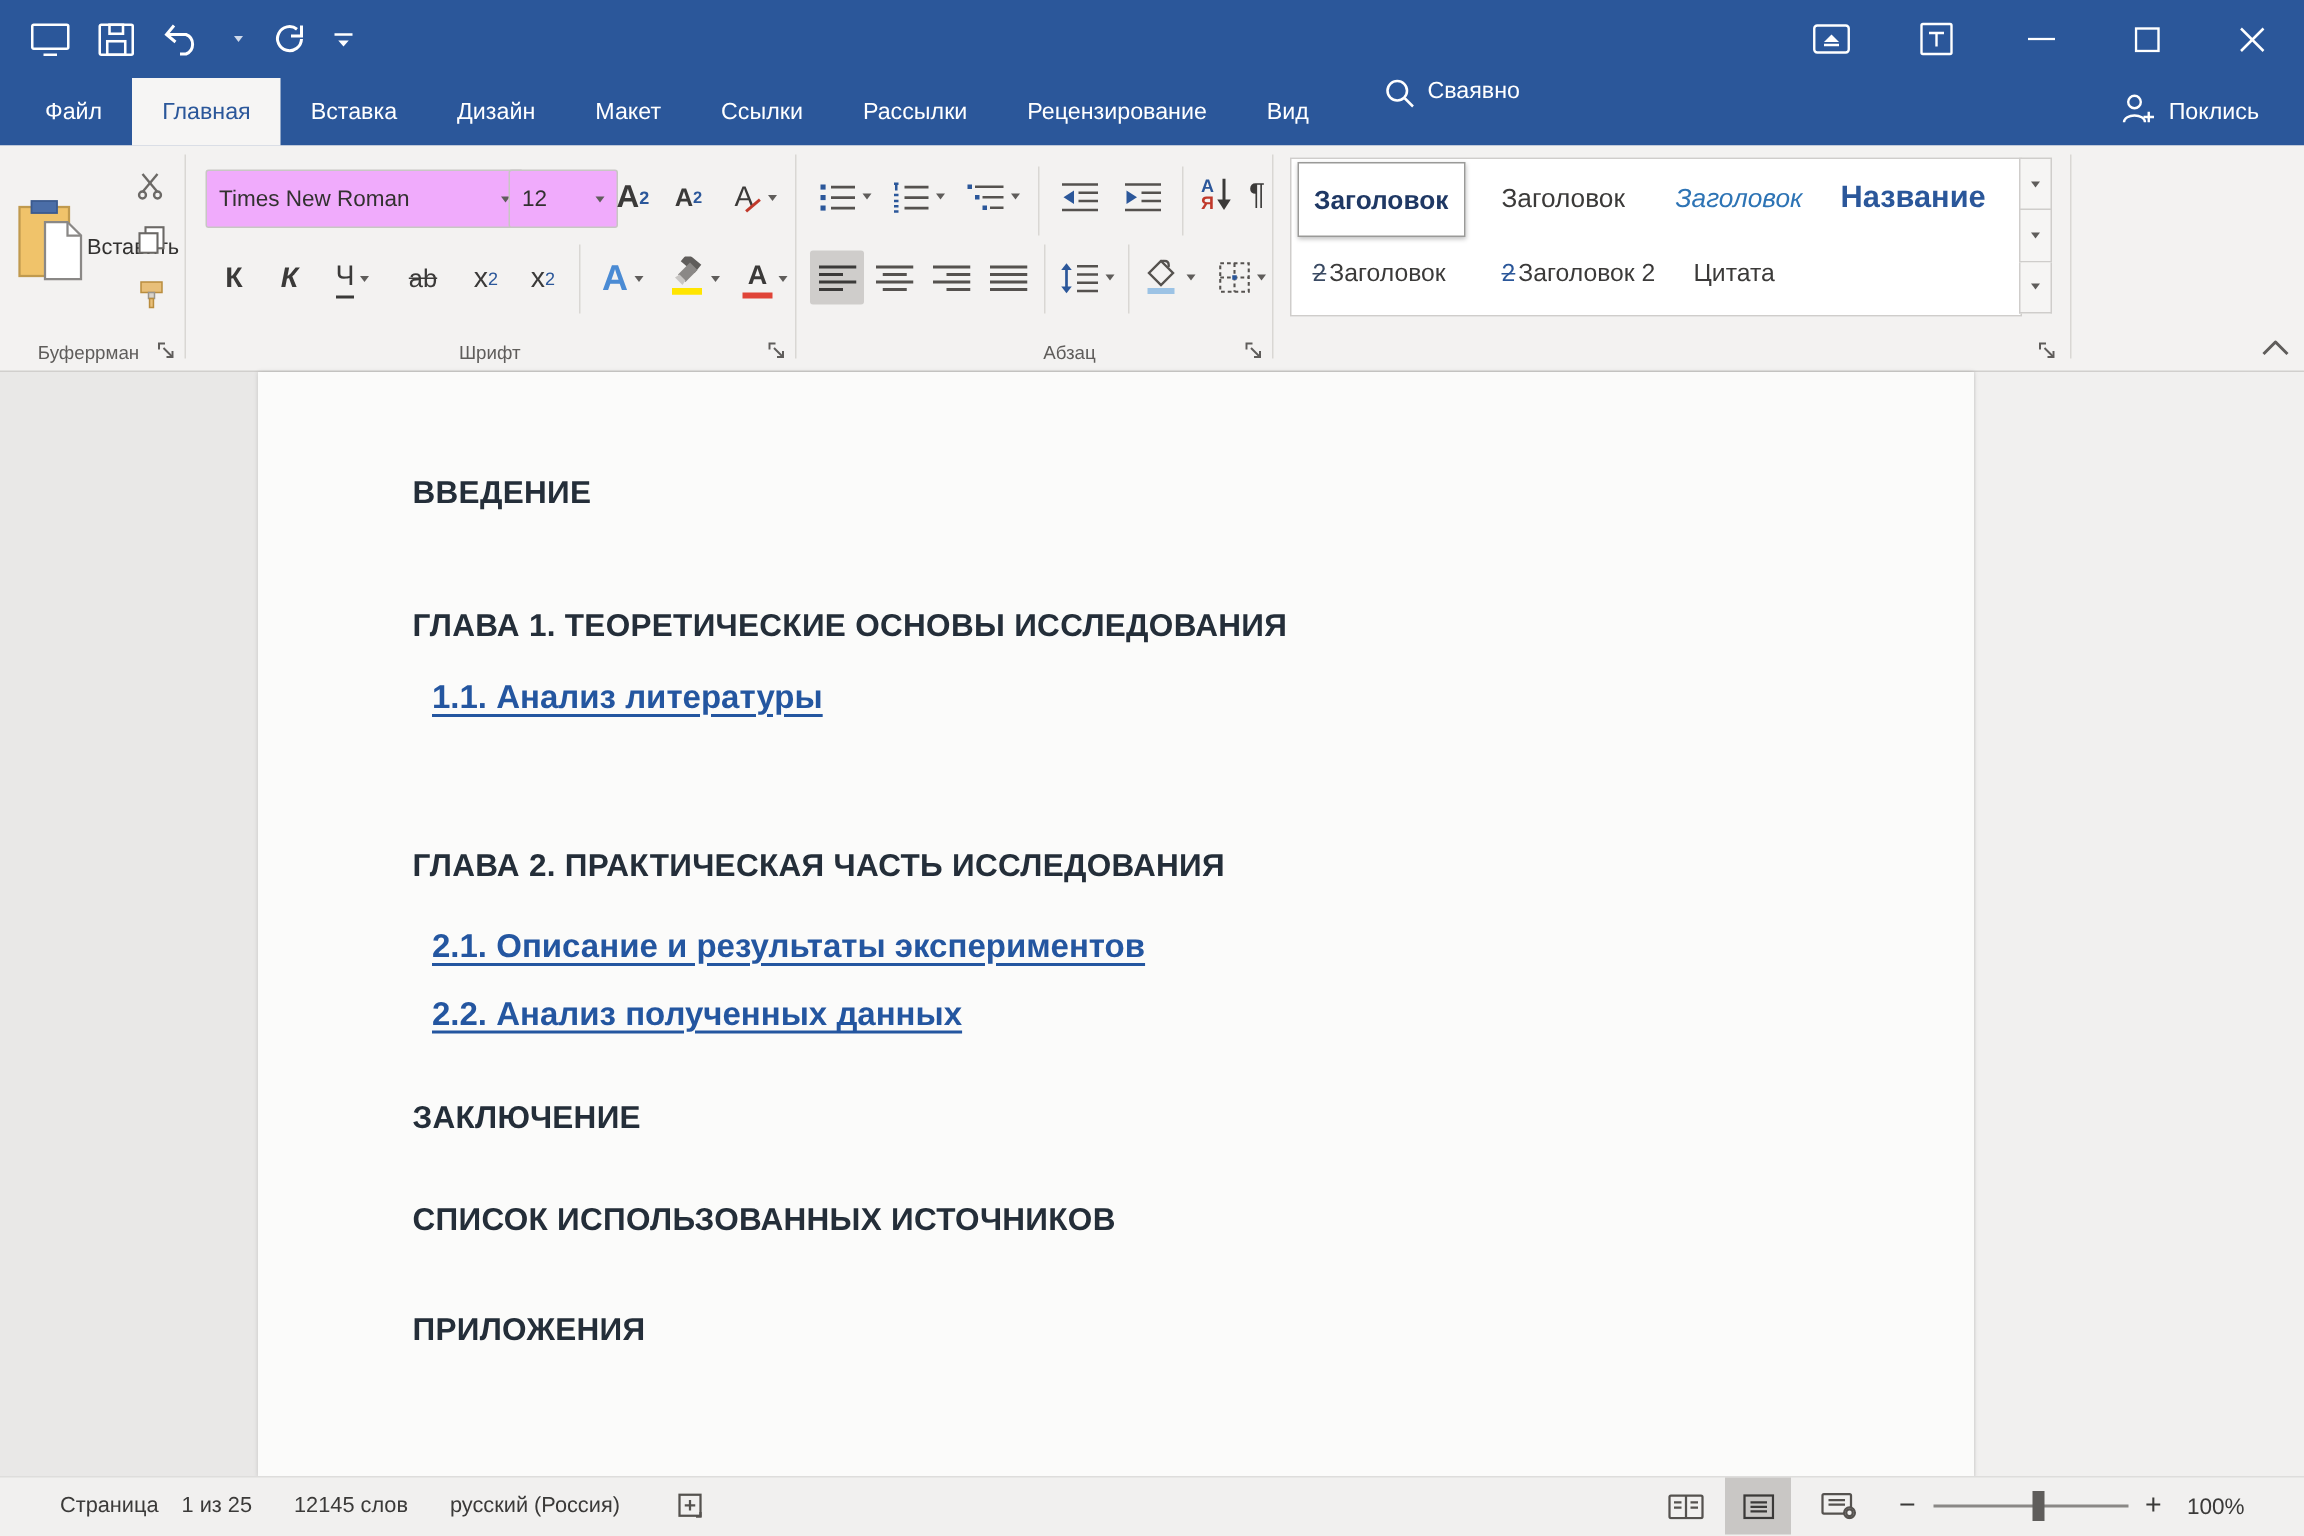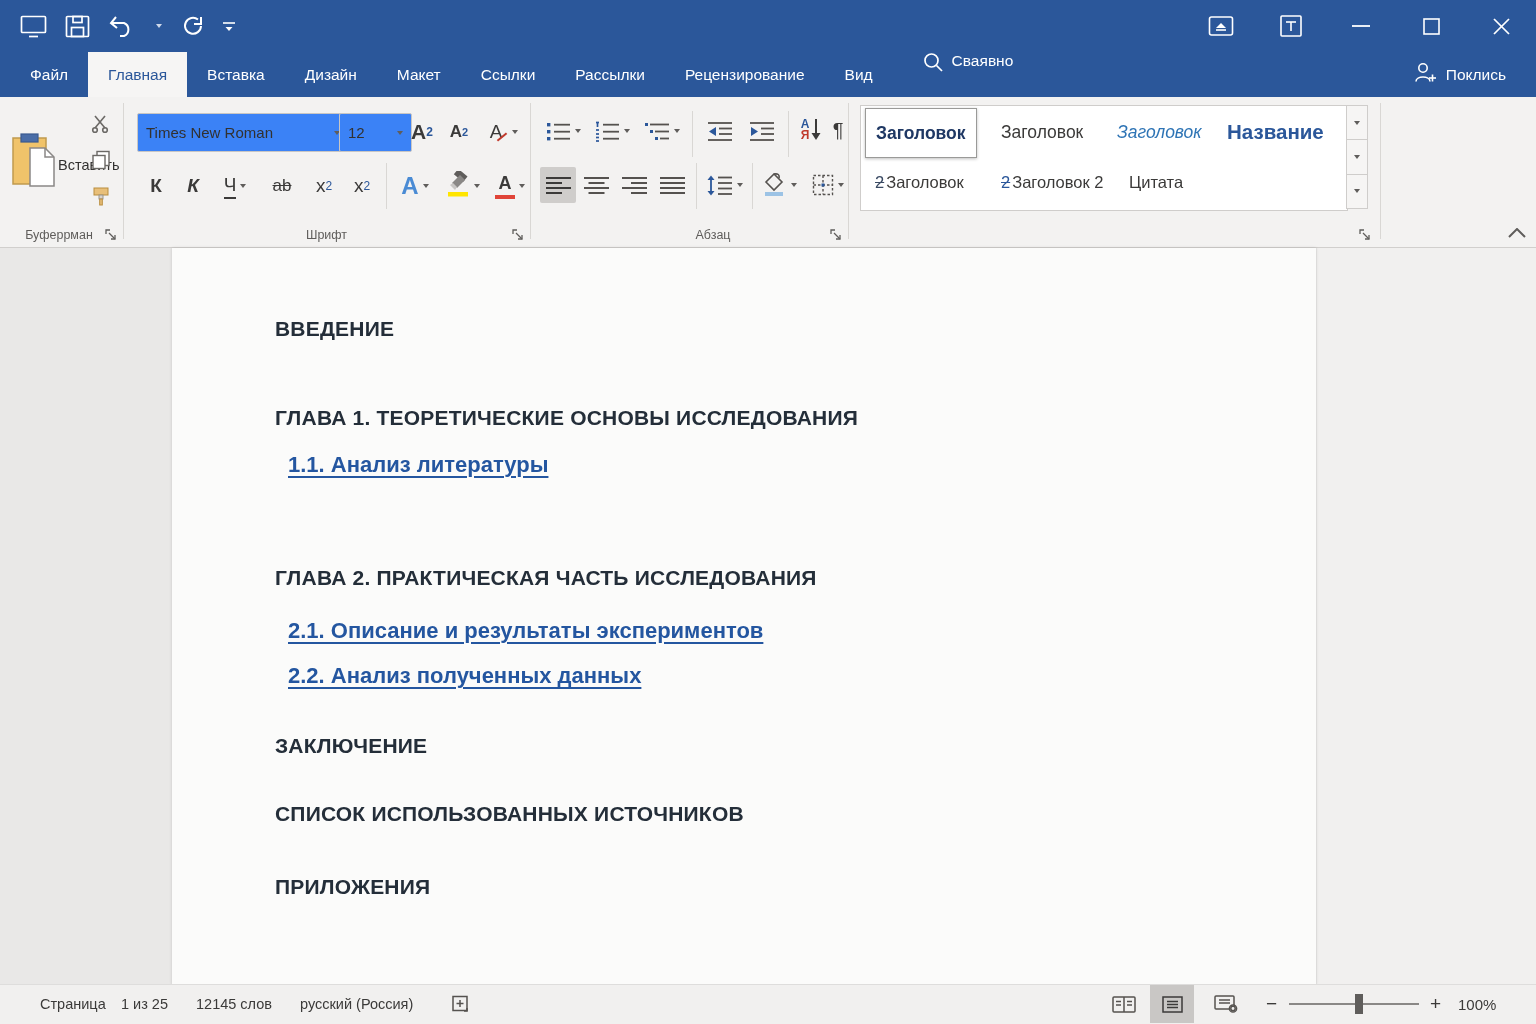--- a/index.html
+++ b/index.html
@@ -22,21 +22,21 @@
   .tellme{display:flex;gap:9px;padding:0 16px;margin-left:14px;font-size:15.5px;}
   .share-btn{margin-left:auto;display:flex;align-items:center;gap:9px;padding:0 30px;font-size:15.5px;}
 
   
   .ribbon{position:absolute;top:97px;left:0;right:0;height:150px;background:#f3f2f1;border-bottom:1px solid #d1cfcd;}
   .gsep{position:absolute;top:6px;bottom:8px;width:1px;background:#d9d7d4;}
   .grp-label{position:absolute;bottom:5px;font-size:12.5px;color:#5f5d5b;text-align:center;}
   .launcher{position:absolute;bottom:7px;width:13px;height:13px;}
   .rbtn{position:absolute;display:flex;align-items:center;justify-content:center;color:#3b3a39;}
   .caret{display:inline-block;width:0;height:0;border-left:3.5px solid transparent;border-right:3.5px solid transparent;border-top:4.5px solid #5f5d5b;margin-left:4px;}
-  .combo{position:absolute;background:#3b82f6;border:1px solid #c8c6c4;border-radius:2px;display:flex;align-items:center;padding:0 8px;font-size:15px;color:#323130;}
+  .combo{position:absolute;background:#f0abfc;border:1px solid #c8c6c4;border-radius:2px;display:flex;align-items:center;padding:0 8px;font-size:15px;color:#323130;}
   .combo .caret{margin-left:auto;}
   .fmt{font-size:19px;color:#3b3a39;}
 
   
   .paste-btn{position:absolute;left:10px;top:10px;width:66px;height:112px;display:flex;align-items:center;}
   .paste-label{font-size:14.5px;color:#323130;margin-top:4px;}
   .paste-dash{width:12px;height:2px;background:#5f5d5b;margin-top:7px;}
   .clipcol{position:absolute;left:84px;top:14px;width:34px;display:flex;flex-direction:column;gap:10px;align-items:center;}
   .cbtn{width:28px;height:26px;display:flex;align-items:center;justify-content:center;}
 

